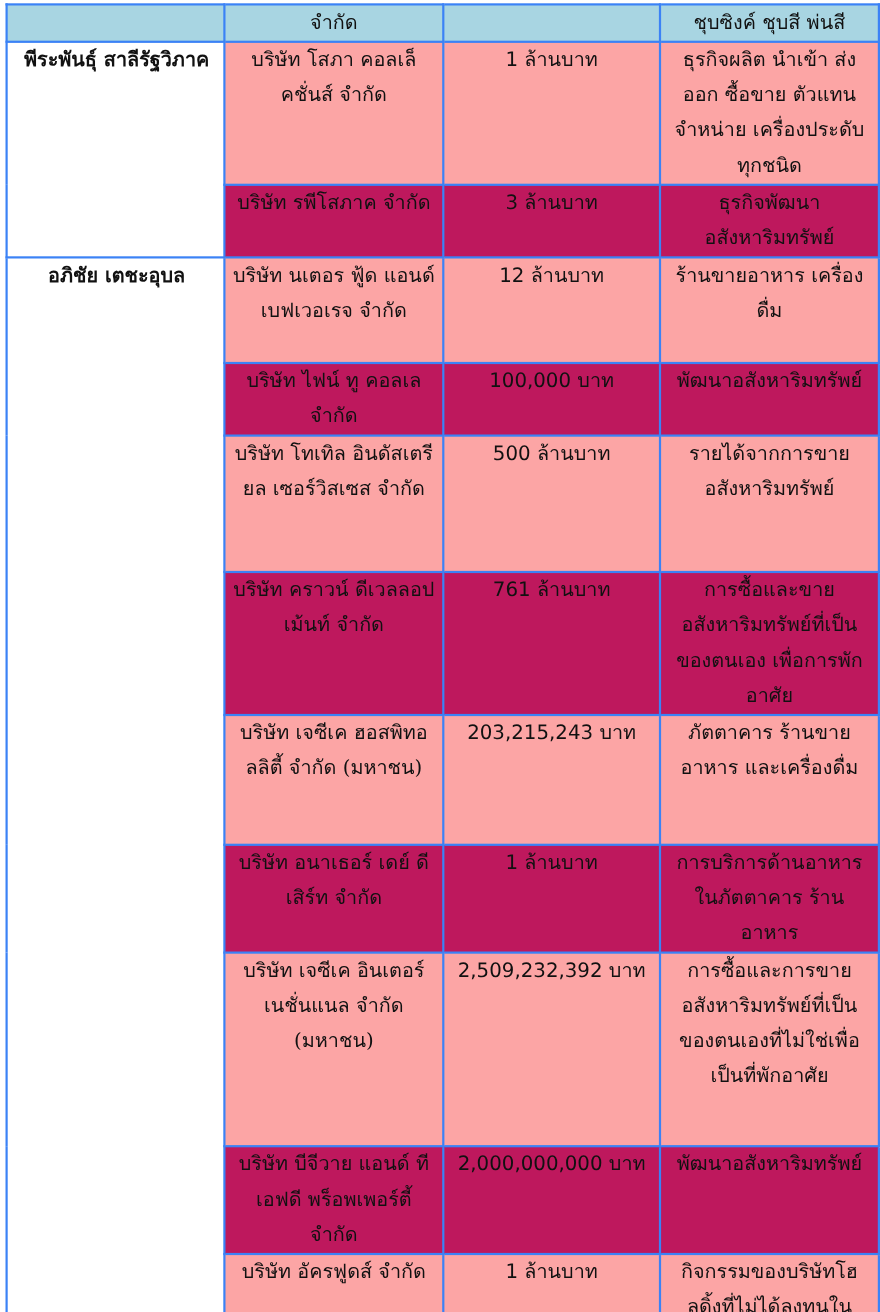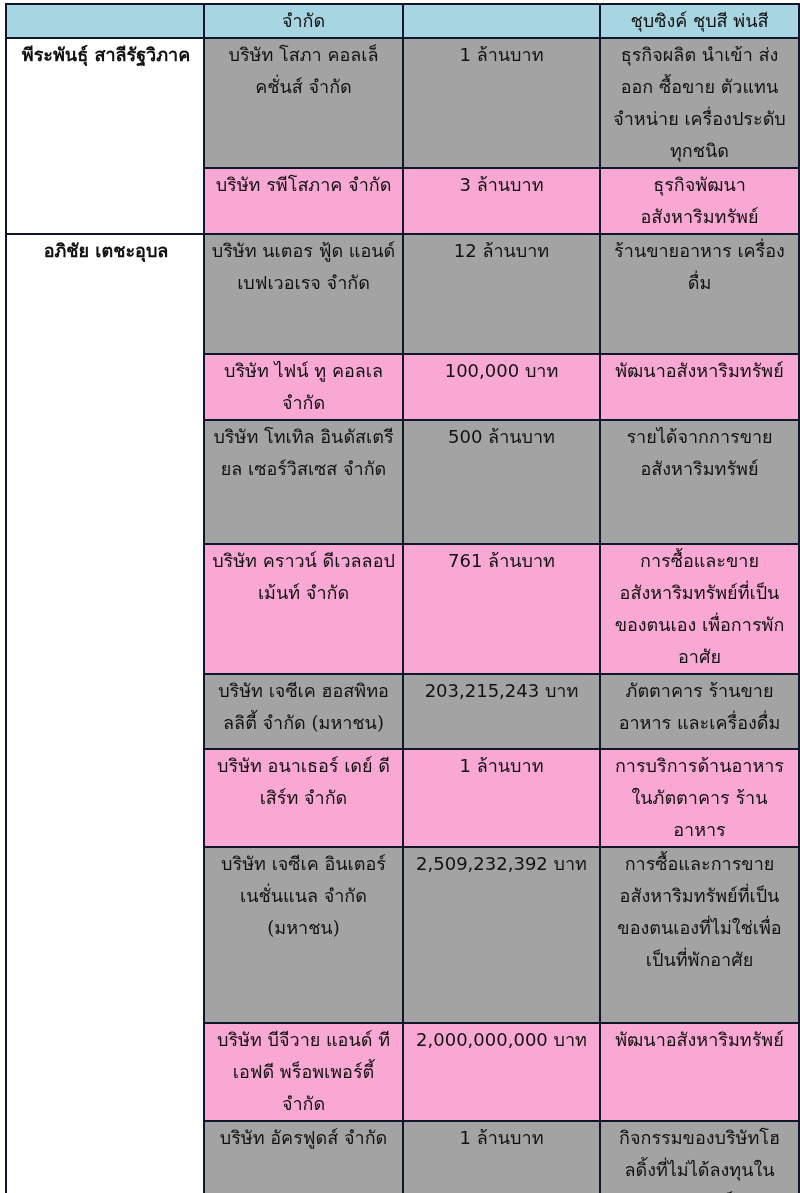--- a/index.html
+++ b/index.html
@@ -1,26 +1,26 @@
 <!DOCTYPE html>
 <html><head>
 <meta charset="utf-8">
 <style>
   html, body { margin: 0; padding: 0; background: #ffffff; }
   body { width: 800px; height: 1193px; overflow: hidden; position: relative;
          font-family: "DejaVu Sans", sans-serif; color: #111; }
   table.biz { position: absolute; left: 5px; top: 3px; width: 793px;
               border-collapse: collapse; table-layout: fixed; }
-  table.biz td { border: 2px solid #0f172a; vertical-align: top; padding: 0 6px;
+  table.biz td { border: 2px solid #3b82f6; vertical-align: top; padding: 0 6px;
                  font-size: 18px; line-height: 32px; text-align: center; }
   td.person { text-align: right; font-weight: bold; font-family: "DejaVu Serif", serif;
               font-size: 19px; padding-left: 8px !important; background: #ffffff; }
   td.serif { font-family: "DejaVu Serif", serif; }
-  tr.shaded td.c { background: #f9a8d4; }
-  tr.plain td.c { background: #a3a3a3; }
+  tr.shaded td.c { background: #be185d; }
+  tr.plain td.c { background: #fca5a5; }
   tr.hdr td { background: #a8d5e2; }
   col.c1 { width: 198px; } col.c2 { width: 199px; } col.c3 { width: 197px; } col.c4 { width: 199px; }
 </style>
 </head>
 <body>
 
 <table class="biz">
   <colgroup>
       <col class="c1">
       <col class="c2">
@@ -40,42 +40,42 @@
       <td class="c serif">บริษัท โสภา คอลเล็คชั่นส์ จำกัด</td>
       <td class="c">1 ล้านบาท</td>
       <td class="c serif">ธุรกิจผลิต นำเข้า ส่งออก ซื้อขาย ตัวแทนจำหน่าย เครื่องประดับทุกชนิด</td>
     </tr>
     <tr class="shaded" style="height:65px">
       <td class="c serif">บริษัท รพีโสภาค จำกัด</td>
       <td class="c">3 ล้านบาท</td>
       <td class="c serif">ธุรกิจพัฒนาอสังหาริมทรัพย์</td>
     </tr>
 
-    <tr class="plain" style="height:120px">
+    <tr class="plain" style="height:96px">
       <td class="person" rowspan="9">อภิชัย เตชะอุบล</td>
       <td class="c serif">บริษัท นเตอร ฟู้ด แอนด์ เบฟเวอเรจ จำกัด</td>
       <td class="c">12 ล้านบาท</td>
       <td class="c serif">ร้านขายอาหาร เครื่องดื่ม</td>
     </tr>
     <tr class="shaded" style="height:64px">
       <td class="c serif">บริษัท ไฟน์ ทู คอลเล จำกัด</td>
       <td class="c">100,000 บาท</td>
       <td class="c serif">พัฒนาอสังหาริมทรัพย์</td>
     </tr>
     <tr class="plain" style="height:124px">
       <td class="c serif">บริษัท โทเทิล อินดัสเตรียล เซอร์วิสเซส จำกัด</td>
       <td class="c">500 ล้านบาท</td>
       <td class="c serif">รายได้จากการขายอสังหาริมทรัพย์</td>
     </tr>
     <tr class="shaded" style="height:129px">
       <td class="c serif">บริษัท คราวน์ ดีเวลลอปเม้นท์ จำกัด</td>
       <td class="c">761 ล้านบาท</td>
       <td class="c serif">การซื้อและขายอสังหาริมทรัพย์ที่เป็นของตนเอง เพื่อการพักอาศัย</td>
     </tr>
-    <tr class="plain" style="height:75px">
+    <tr class="plain" style="height:118px">
       <td class="c serif">บริษัท เจซีเค ฮอสพิทอลลิตี้ จำกัด (มหาชน)</td>
       <td class="c">203,215,243 บาท</td>
       <td class="c serif">ภัตตาคาร ร้านขายอาหาร และเครื่องดื่ม</td>
     </tr>
     <tr class="shaded" style="height:96px">
       <td class="c serif">บริษัท อนาเธอร์ เดย์ ดีเสิร์ท จำกัด</td>
       <td class="c">1 ล้านบาท</td>
       <td class="c serif">การบริการด้านอาหารในภัตตาคาร ร้านอาหาร</td>
     </tr>
     <tr class="plain" style="height:176px">

